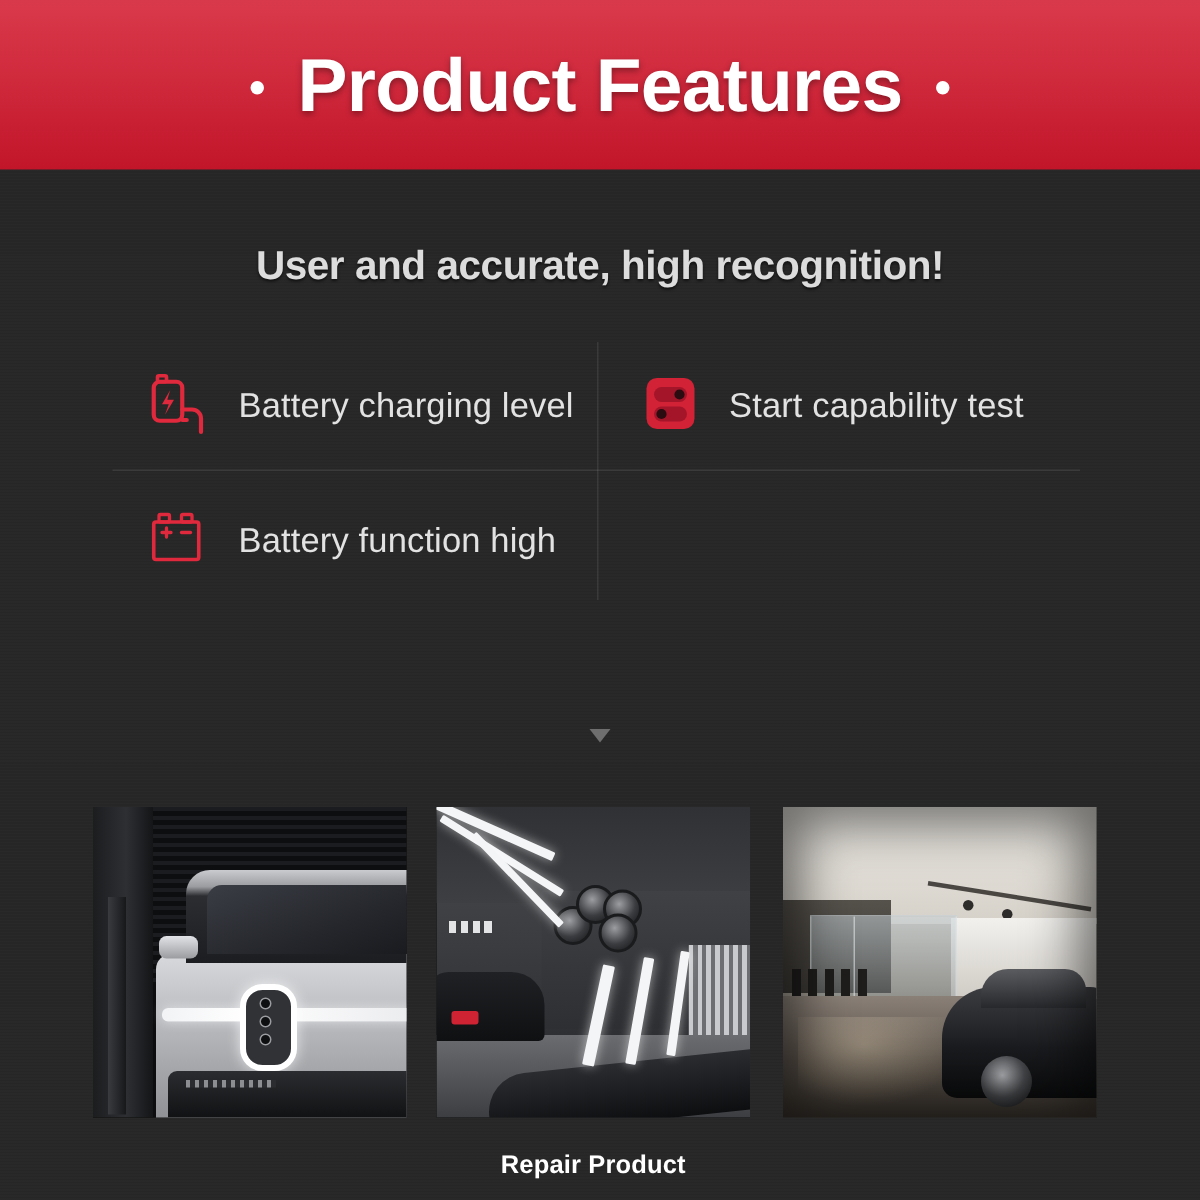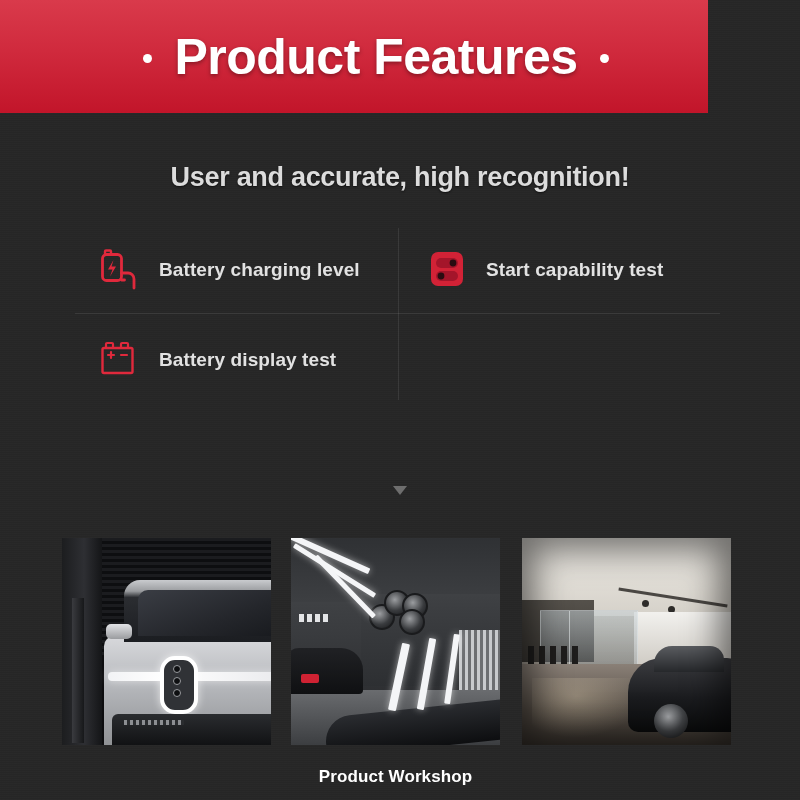--- a/index.html
+++ b/index.html
@@ -23,28 +23,27 @@
       repeating-linear-gradient(0deg, rgba(255,255,255,0.012) 0px, rgba(255,255,255,0.012) 1px, rgba(0,0,0,0.012) 1px, rgba(0,0,0,0.012) 2px),
       #262626;
     overflow: hidden;
   }
 
   
   .header {
     position: absolute;
     top: 0;
     left: 0;
-    width: 664px;
+    width: 800px;
     height: 113px;
     background: linear-gradient(180deg, #d93a4b 0%, #d02a3d 45%, #c2152a 100%);
     display: flex;
     align-items: center;
     justify-content: center;
     gap: 22px;
-    padding-left: 44px;
   }
   .header-dot {
     width: 9px;
     height: 9px;
     border-radius: 50%;
     background: #ffffff;
     flex: 0 0 auto;
     margin-top: 4px;
   }
   .header-title {
@@ -110,22 +109,22 @@
   .feature-icon {
     width: 44px;
     height: 46px;
     flex: 0 0 auto;
     display: flex;
     align-items: center;
     justify-content: center;
   }
   .feature-label {
     color: #e2e2e2;
-    font-size: 19px;
-    font-weight: bold;
+    font-size: 23px;
+    font-weight: normal;
     letter-spacing: 0.1px;
     white-space: nowrap;
   }
 
   
   .usage-heading {
     position: absolute;
     top: 444px;
     left: 0;
     width: 800px;
@@ -355,21 +354,21 @@
     <div class="feature r1 c0">
       <span class="feature-icon">
         <svg width="42" height="44" viewBox="0 0 42 44" fill="none">
           <rect x="7" y="5" width="7" height="5" rx="1" stroke="#e0293c" stroke-width="2.2"></rect>
           <rect x="22" y="5" width="7" height="5" rx="1" stroke="#e0293c" stroke-width="2.2"></rect>
           <rect x="3.5" y="10" width="30" height="25" rx="1.5" stroke="#e0293c" stroke-width="2.4"></rect>
           <path d="M9 17 h6 M12 14 v6" stroke="#e0293c" stroke-width="2.2" stroke-linecap="round"></path>
           <path d="M22 17 h6" stroke="#e0293c" stroke-width="2.2" stroke-linecap="round"></path>
         </svg>
       </span>
-      <span class="feature-label">Battery display test</span>
+      <span class="feature-label">Battery function high</span>
     </div>
 
   </div>
 
   <div class="usage-caret"></div>
 
   <div class="cards">
 
     <div class="card c0">
       <div class="card-img">
@@ -409,21 +408,21 @@
           <div class="s2-cab"></div>
           <div class="s2-front"></div>
           <div class="s2-strip s2-s1"></div>
           <div class="s2-strip s2-s2"></div>
           <div class="s2-strip s2-s3"></div>
           <div class="s2-strip s2-s4"></div>
           <div class="s2-strip s2-s5"></div>
           <div class="s2-strip s2-s6"></div>
         </div>
       </div>
-      <div class="card-caption">Product Workshop</div>
+      <div class="card-caption">Repair Product</div>
     </div>
 
     <div class="card c2">
       <div class="card-img">
         <div class="scene3">
           <div class="s3-ceil"></div>
           <div class="s3-track"></div>
           <div class="s3-spot p1"></div>
           <div class="s3-spot p2"></div>
           <div class="s3-spot p3"></div>

